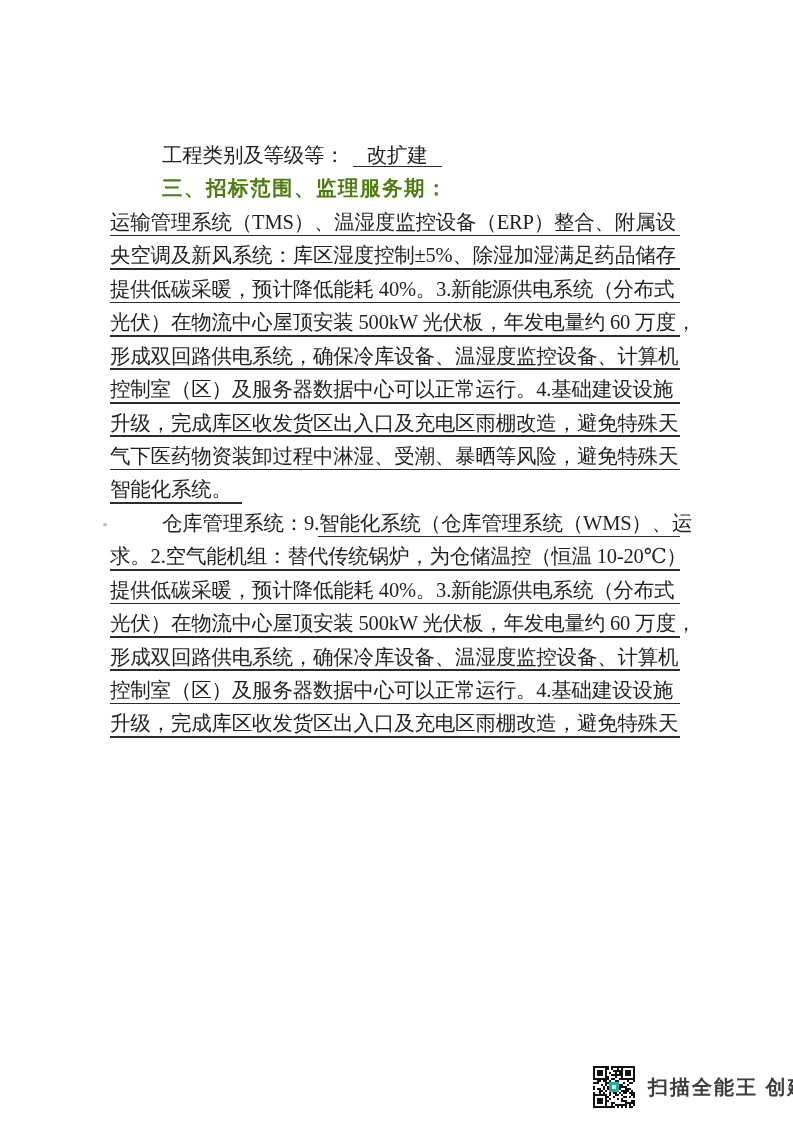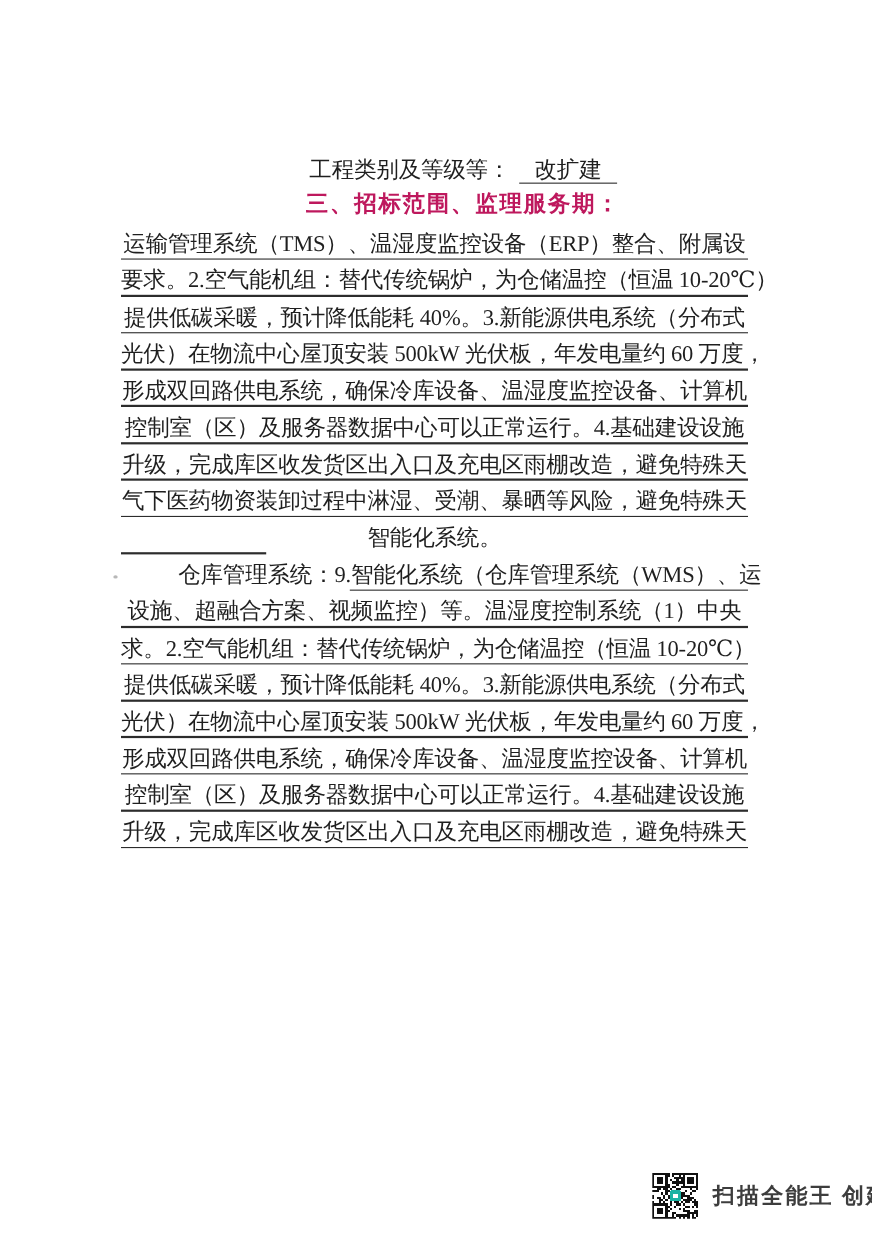--- a/index.html
+++ b/index.html
@@ -1,28 +1,28 @@
 <!DOCTYPE html>
 <html><head>
 <meta charset="utf-8">
 <style>
   html,body{margin:0;padding:0;background:#e8e8e8;}
   .page{position:relative;width:793px;height:1122px;background:#ffffff;overflow:hidden;
         font-family:"Liberation Serif","DejaVu Serif",serif;}
   .content{position:absolute;left:110px;top:139px;width:570px;
-           font-size:20.5px;line-height:32px;color:#1f1f1f;letter-spacing:-0.2px;text-align:center;}
+           font-size:20.5px;line-height:32px;color:#1f1f1f;letter-spacing:-0.2px;}
   .line{position:relative;height:33.45px;white-space:nowrap;}
   .ind{padding-left:52px;}
   
   .u::after{content:"";position:absolute;left:0;right:0;bottom:3px;height:1.6px;background:#2c2c2c;}
   .p1first::after{left:256px;}
   .p2first::after{left:208px;}
   .ulast::after{right:438px;}
-  .head{font-family:Liberation Mono, monospace;font-weight:700;
-        letter-spacing:1.5px;color:#be185d;}
+  .head{font-family:Liberation Sans, sans-serif;font-weight:700;
+        letter-spacing:1.5px;color:#4d7c0f;}
   .field-value{border-bottom:1.6px solid #2c2c2c;padding:0 14px;margin-left:8px;}
   .speck{position:absolute;left:103px;top:523px;width:4px;height:3px;background:#b8b8b8;border-radius:50%;}
   
   .footer{position:absolute;left:593px;top:1066px;display:flex;align-items:center;}
   .qr{width:42px;height:42px;display:block;}
   .footer-text{margin-left:13px;font-family:"Liberation Sans","DejaVu Sans",sans-serif;
                font-weight:600;font-size:20px;color:#3d3d3d;letter-spacing:2px;white-space:nowrap;}
 </style>
 </head>
 <body>
@@ -31,33 +31,32 @@
 
   <div class="content">
 
     <div class="line ind">
       <span>工程类别及等级等：</span><span class="field-value">改扩建</span>
     </div>
 
     <div class="line ind head">三、招标范围、监理服务期：</div>
 
     <div class="line u">运输管理系统（TMS）、温湿度监控设备（ERP）整合、附属设</div>
-    <div class="line u">要求。2.空气能机组：替代传统锅炉，为仓储温控（恒温 10-20℃）</div>
+    <div class="line u">央空调及新风系统：库区湿度控制±5%、除湿加湿满足药品储存</div>
     <div class="line u">提供低碳采暖，预计降低能耗 40%。3.新能源供电系统（分布式</div>
     <div class="line u">光伏）在物流中心屋顶安装 500kW 光伏板，年发电量约 60 万度，</div>
     <div class="line u">形成双回路供电系统，确保冷库设备、温湿度监控设备、计算机</div>
     <div class="line u">控制室（区）及服务器数据中心可以正常运行。4.基础建设设施</div>
     <div class="line u">升级，完成库区收发货区出入口及充电区雨棚改造，避免特殊天</div>
     <div class="line u">气下医药物资装卸过程中淋湿、受潮、暴晒等风险，避免特殊天</div>
     <div class="line u ulast">智能化系统。</div>
 
     <div class="line ind u p2first">
       <span>仓库管理系统：</span><span>9.智能化系统（仓库管理系统（WMS）、运</span>
     </div>
-    <div class="line u">设施、超融合方案、视频监控）等。温湿度控制系统（1）中央</div>
     <div class="line u">求。2.空气能机组：替代传统锅炉，为仓储温控（恒温 10-20℃）</div>
     <div class="line u">提供低碳采暖，预计降低能耗 40%。3.新能源供电系统（分布式</div>
     <div class="line u">光伏）在物流中心屋顶安装 500kW 光伏板，年发电量约 60 万度，</div>
     <div class="line u">形成双回路供电系统，确保冷库设备、温湿度监控设备、计算机</div>
     <div class="line u">控制室（区）及服务器数据中心可以正常运行。4.基础建设设施</div>
     <div class="line u">升级，完成库区收发货区出入口及充电区雨棚改造，避免特殊天</div>
 
   </div>
 
   <div class="speck"></div>

